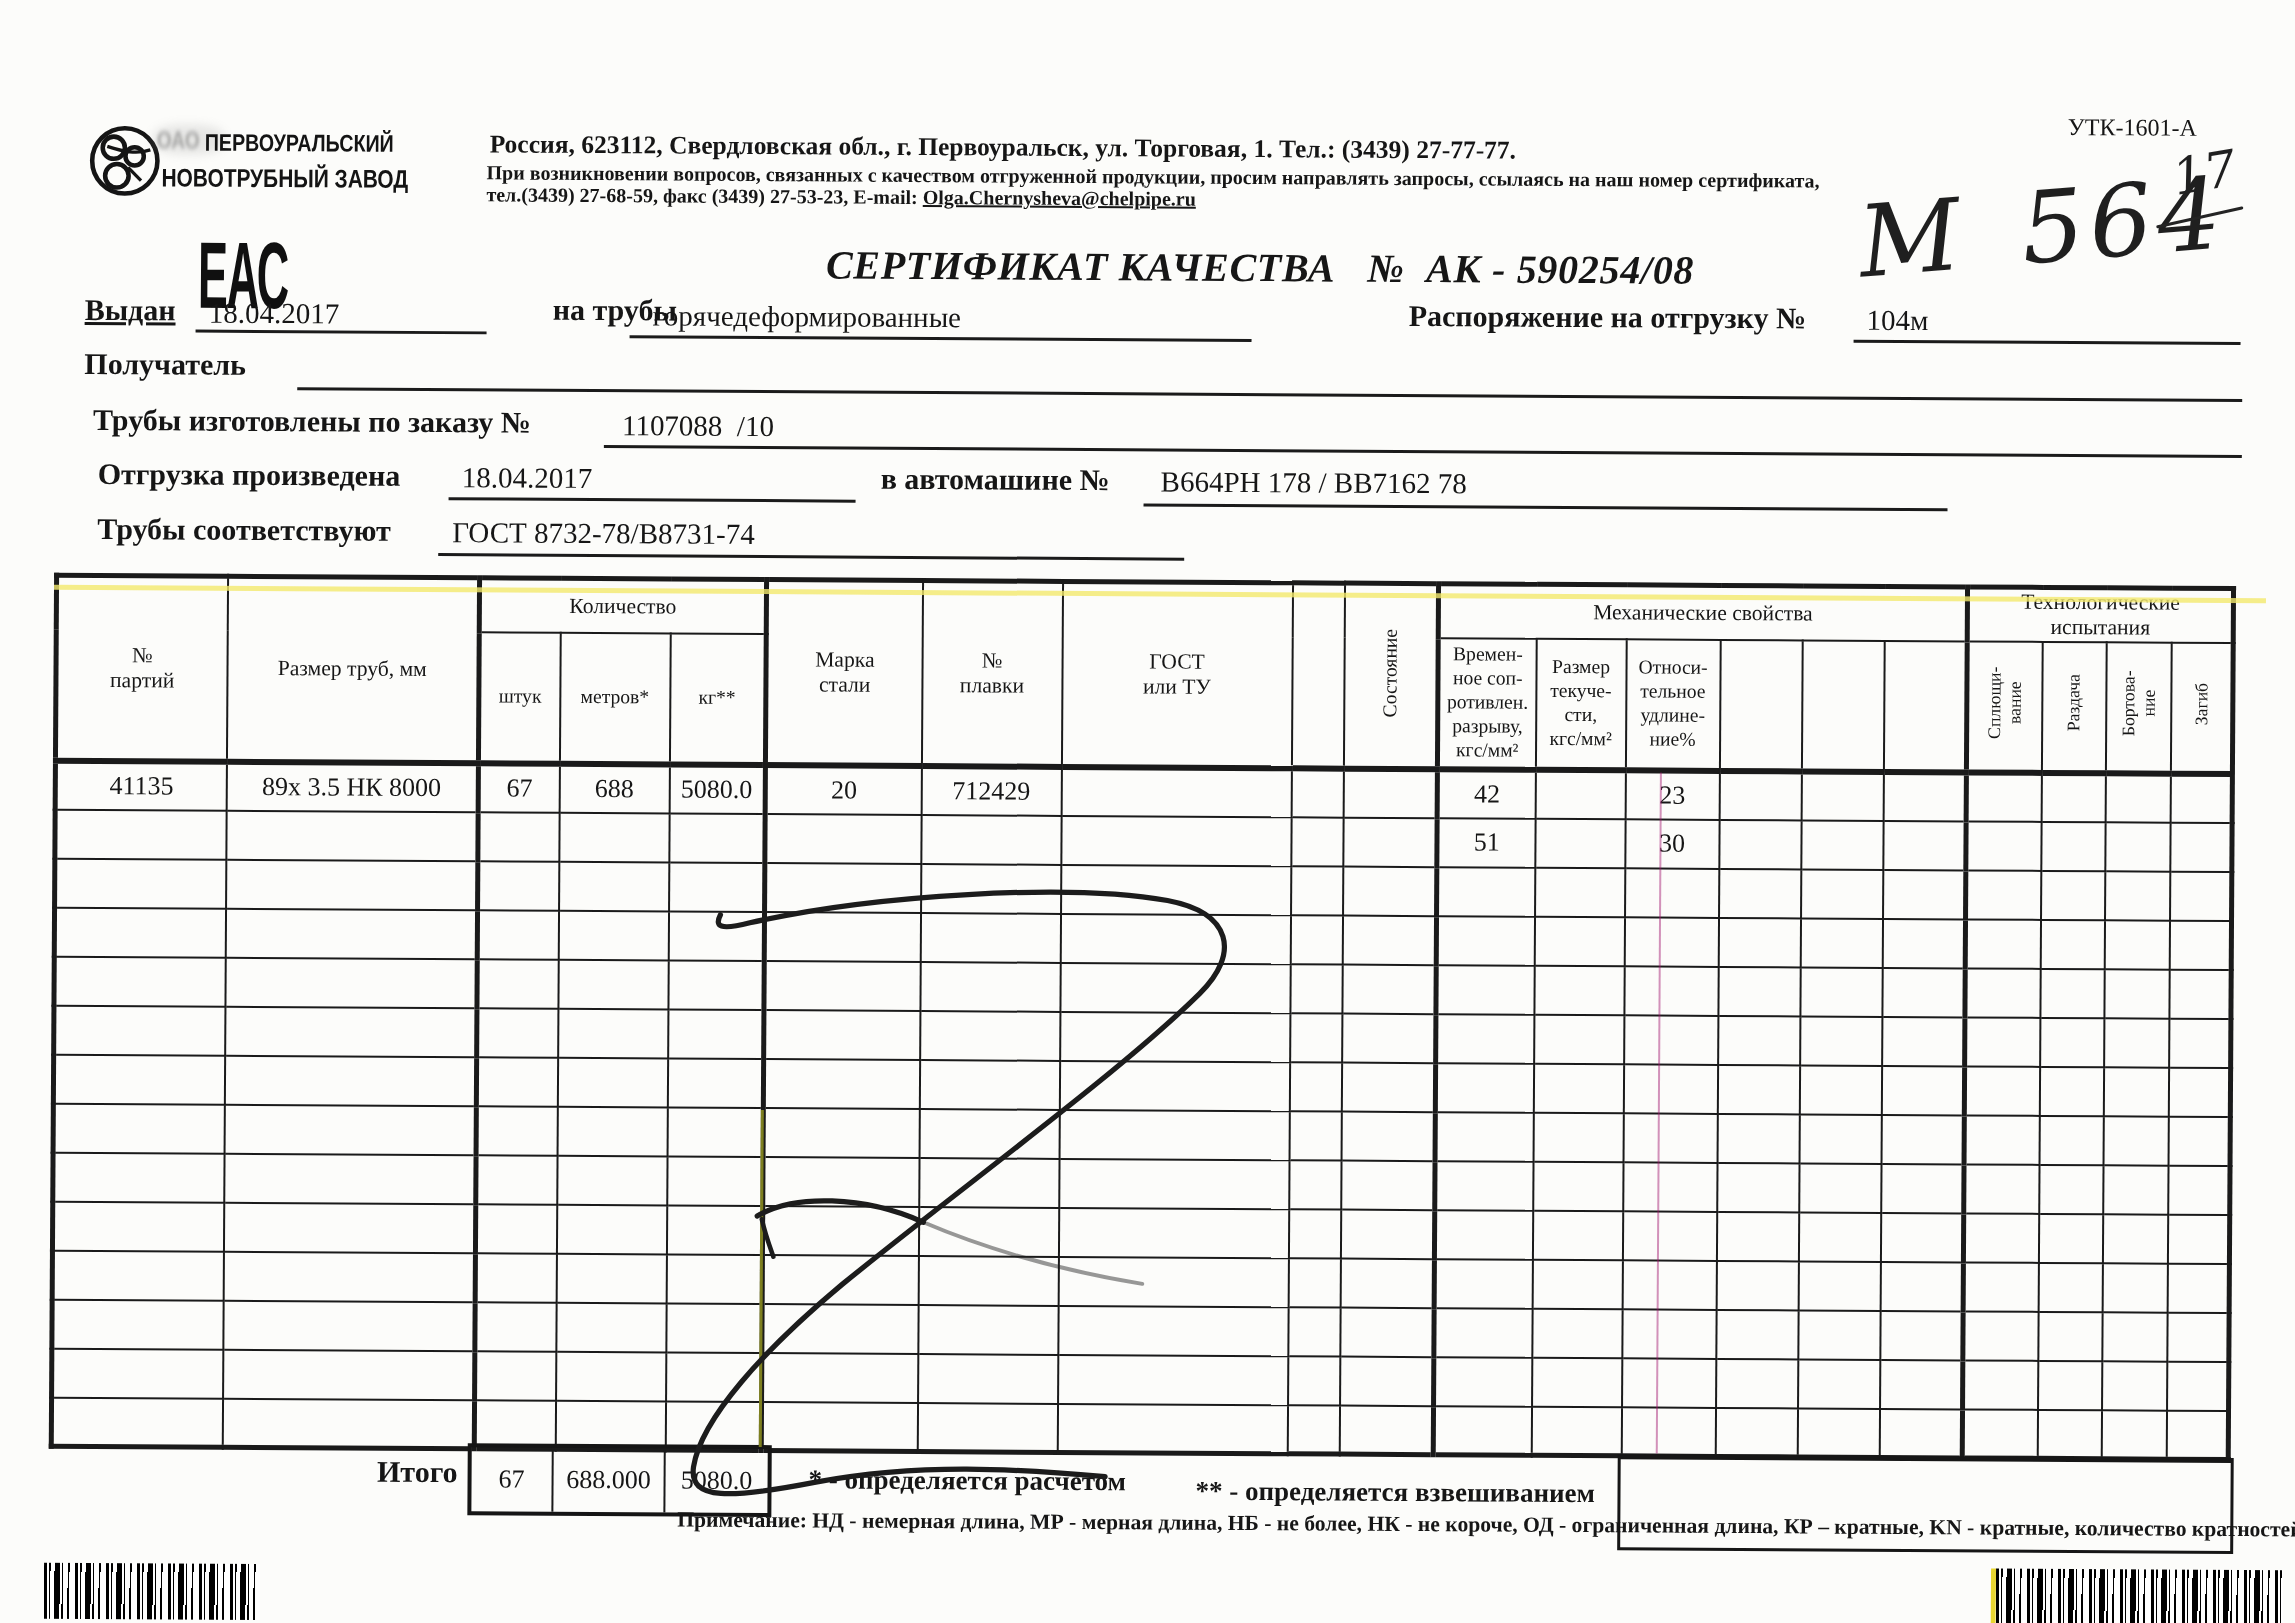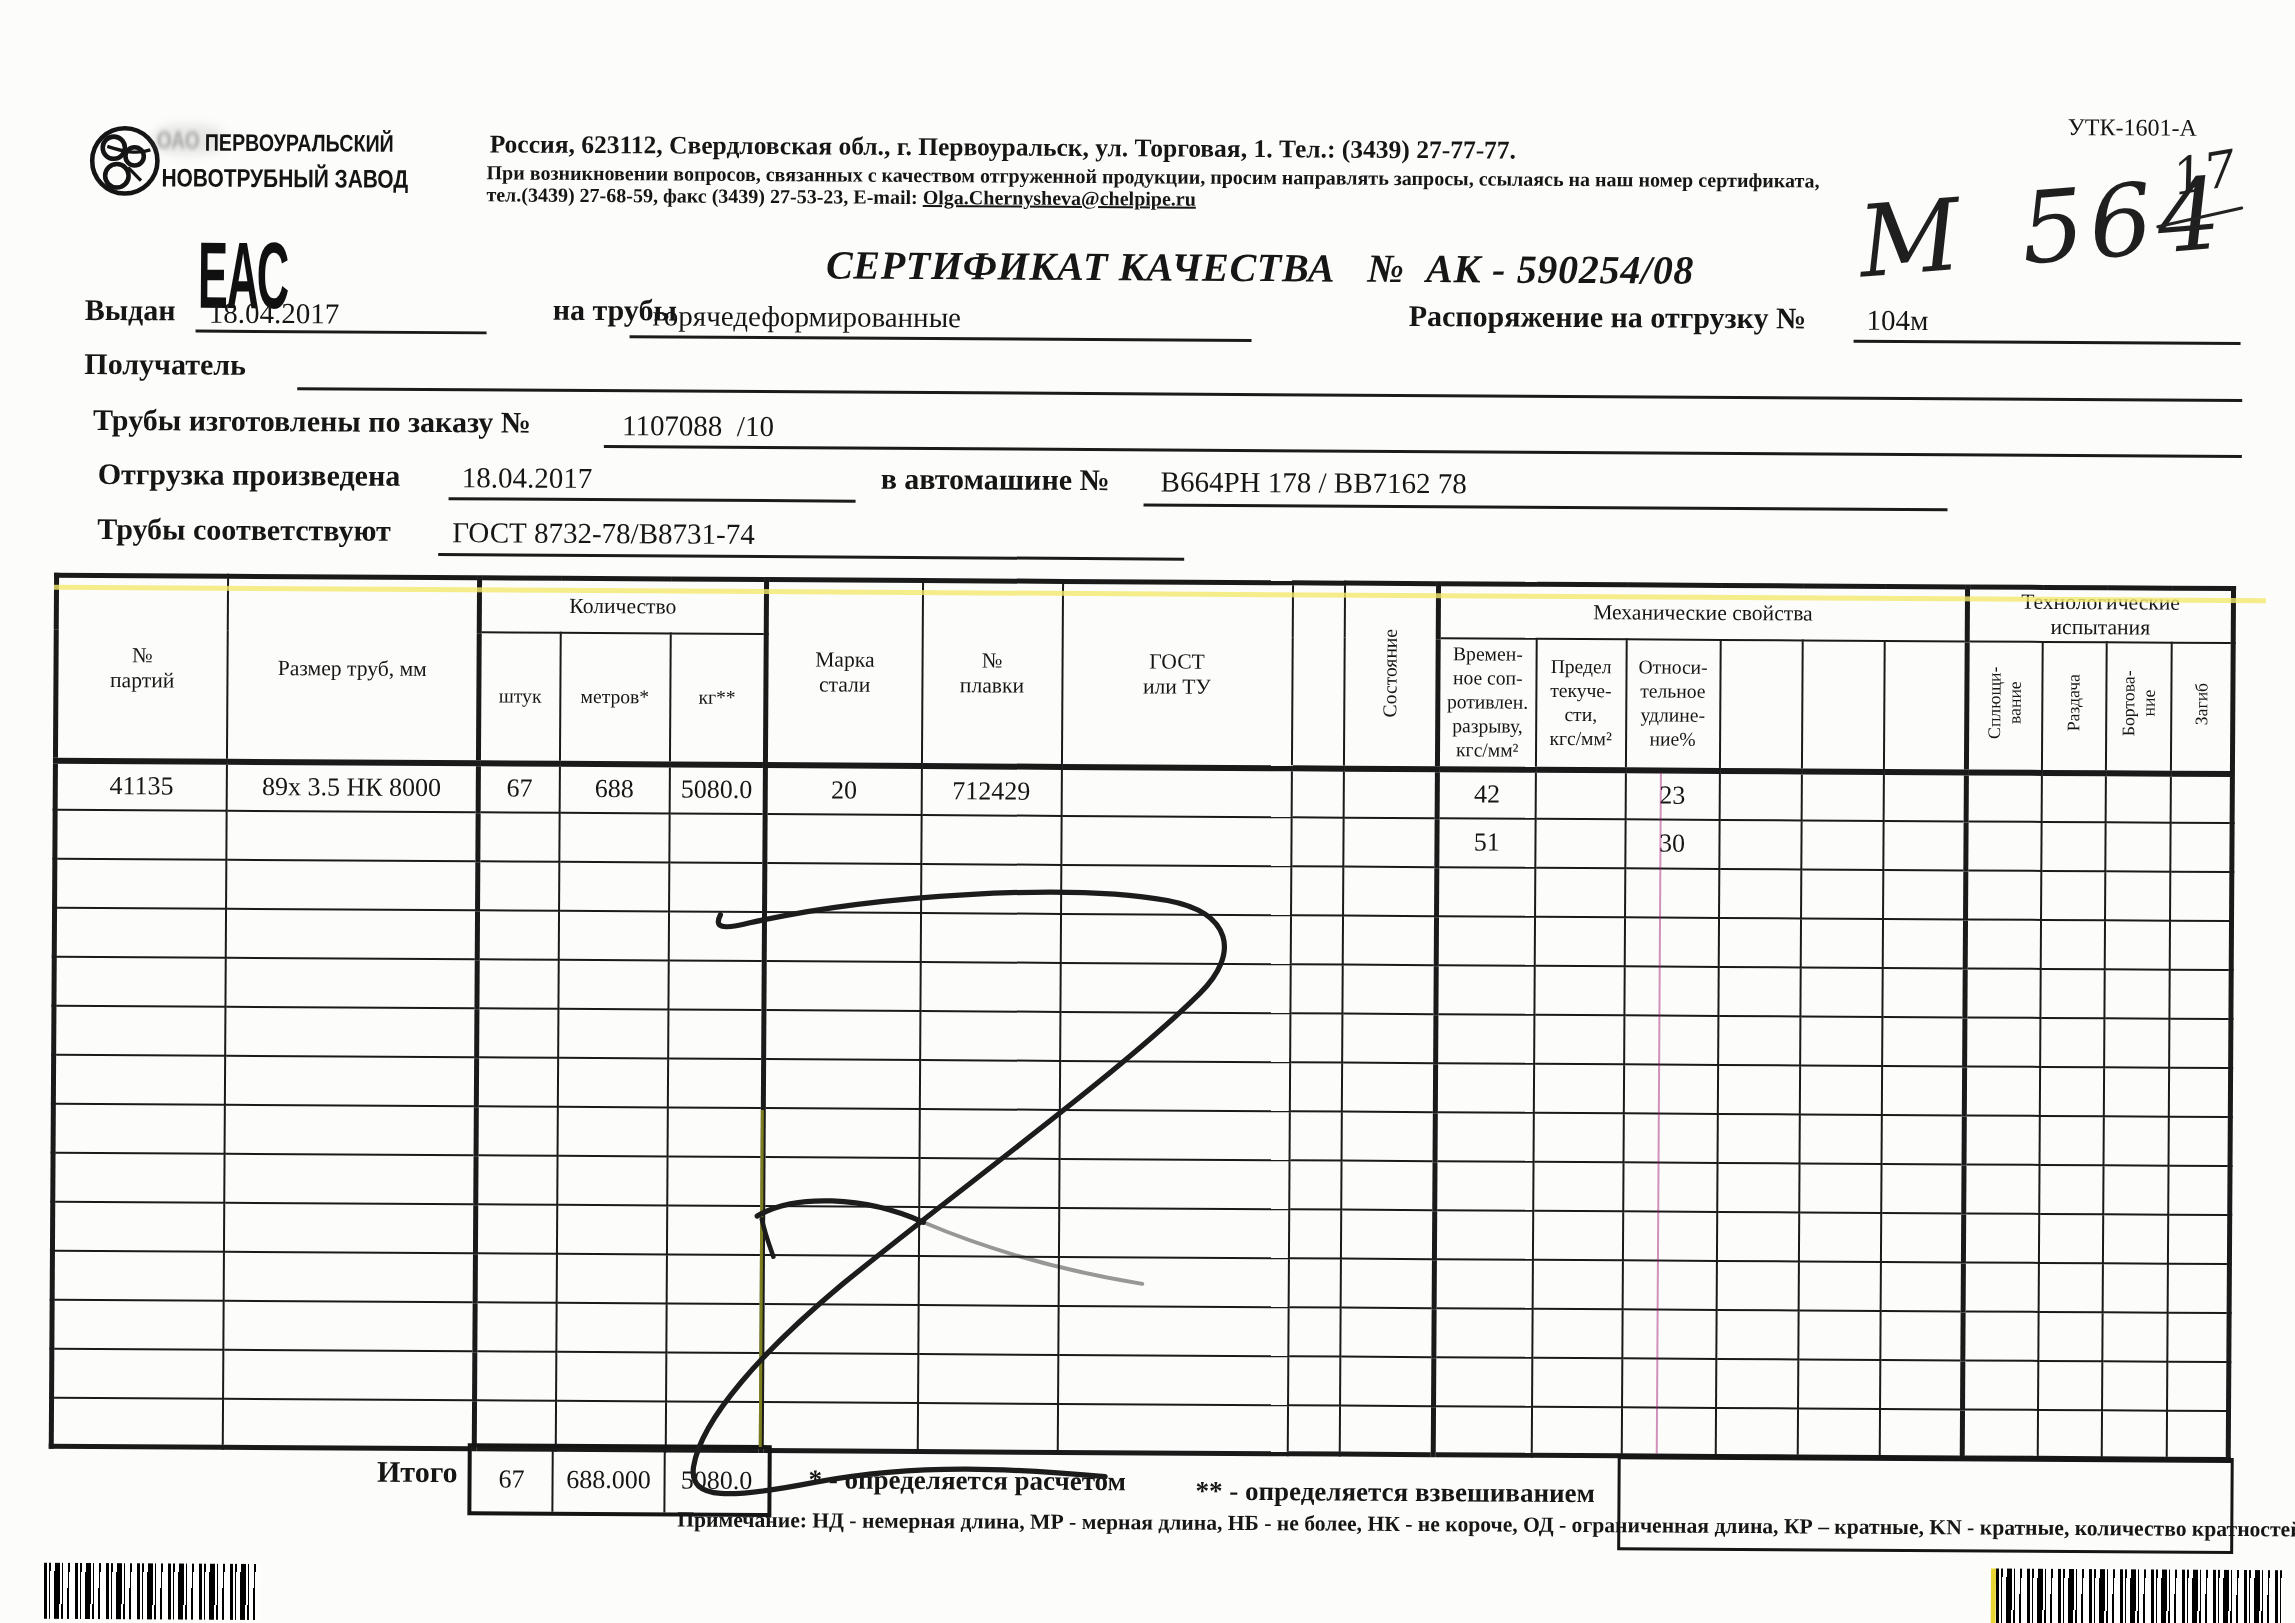--- a/index.html
+++ b/index.html
@@ -111,21 +111,21 @@
   <div class="abs addr2">При возникновении вопросов, связанных с качеством отгруженной продукции, просим направлять запросы, ссылаясь на наш номер сертификата,</div>
   <div class="abs addr3"><span>тел.(3439) 27-68-59, факс (3439) 27-53-23,  E-mail: </span><span class="email">Olga.Chernysheva@chelpipe.ru</span></div>
 
   <div class="abs utk">УТК-1601-А</div>
   <div class="abs doc-title">СЕРТИФИКАТ КАЧЕСТВА   №  АК - 590254/08</div>
 
   <div class="abs hand hw-main">М 564</div>
   <div class="abs hand hw-sup">17</div>
   <div class="abs hw-dash"></div>
 
-  <div class="abs flabel" style="left:85px; top:293px;">Выдан</div>
+  <div class="abs flabel" style="left:85px; top:293px;text-decoration:underline;">Выдан</div>
   <div class="abs fvalue" style="left:209px; top:296px;">18.04.2017</div>
   <div class="abs uline" style="left:196px; top:329px; width:291px;"></div>
   <div class="abs flabel" style="left:553px; top:290px;">на трубы</div>
   <div class="abs fvalue" style="left:653px; top:296px;">горячедеформированные</div>
   <div class="abs uline" style="left:630px; top:332px; width:622px;"></div>
   <div class="abs flabel" style="left:1409px; top:291px;">Распоряжение на отгрузку №</div>
   <div class="abs fvalue" style="left:1867px; top:293px;">104м</div>
   <div class="abs uline" style="left:1854px; top:329px; width:387px;"></div>
 
   <div class="abs flabel" style="left:85px; top:347px;">Получатель</div>
@@ -189,21 +189,21 @@
       </tr>
       <tr class="r2">
         <th class="bb bl">штук</th>
         <th class="bb">метров*</th>
         <th class="bb">кг**</th>
         <th class="pre bb bl">Времен-
 ное соп-
 ротивлен.
 разрыву,
 кгс/мм²</th>
-        <th class="pre bb">Предел
+        <th class="pre bb">Размер
 текуче-
 сти,
 кгс/мм²</th>
         <th class="pre bb">Относи-
 тельное
 удлине-
 ние%</th>
         <th class="bb"></th>
         <th class="bb"></th>
         <th class="bb"></th>

